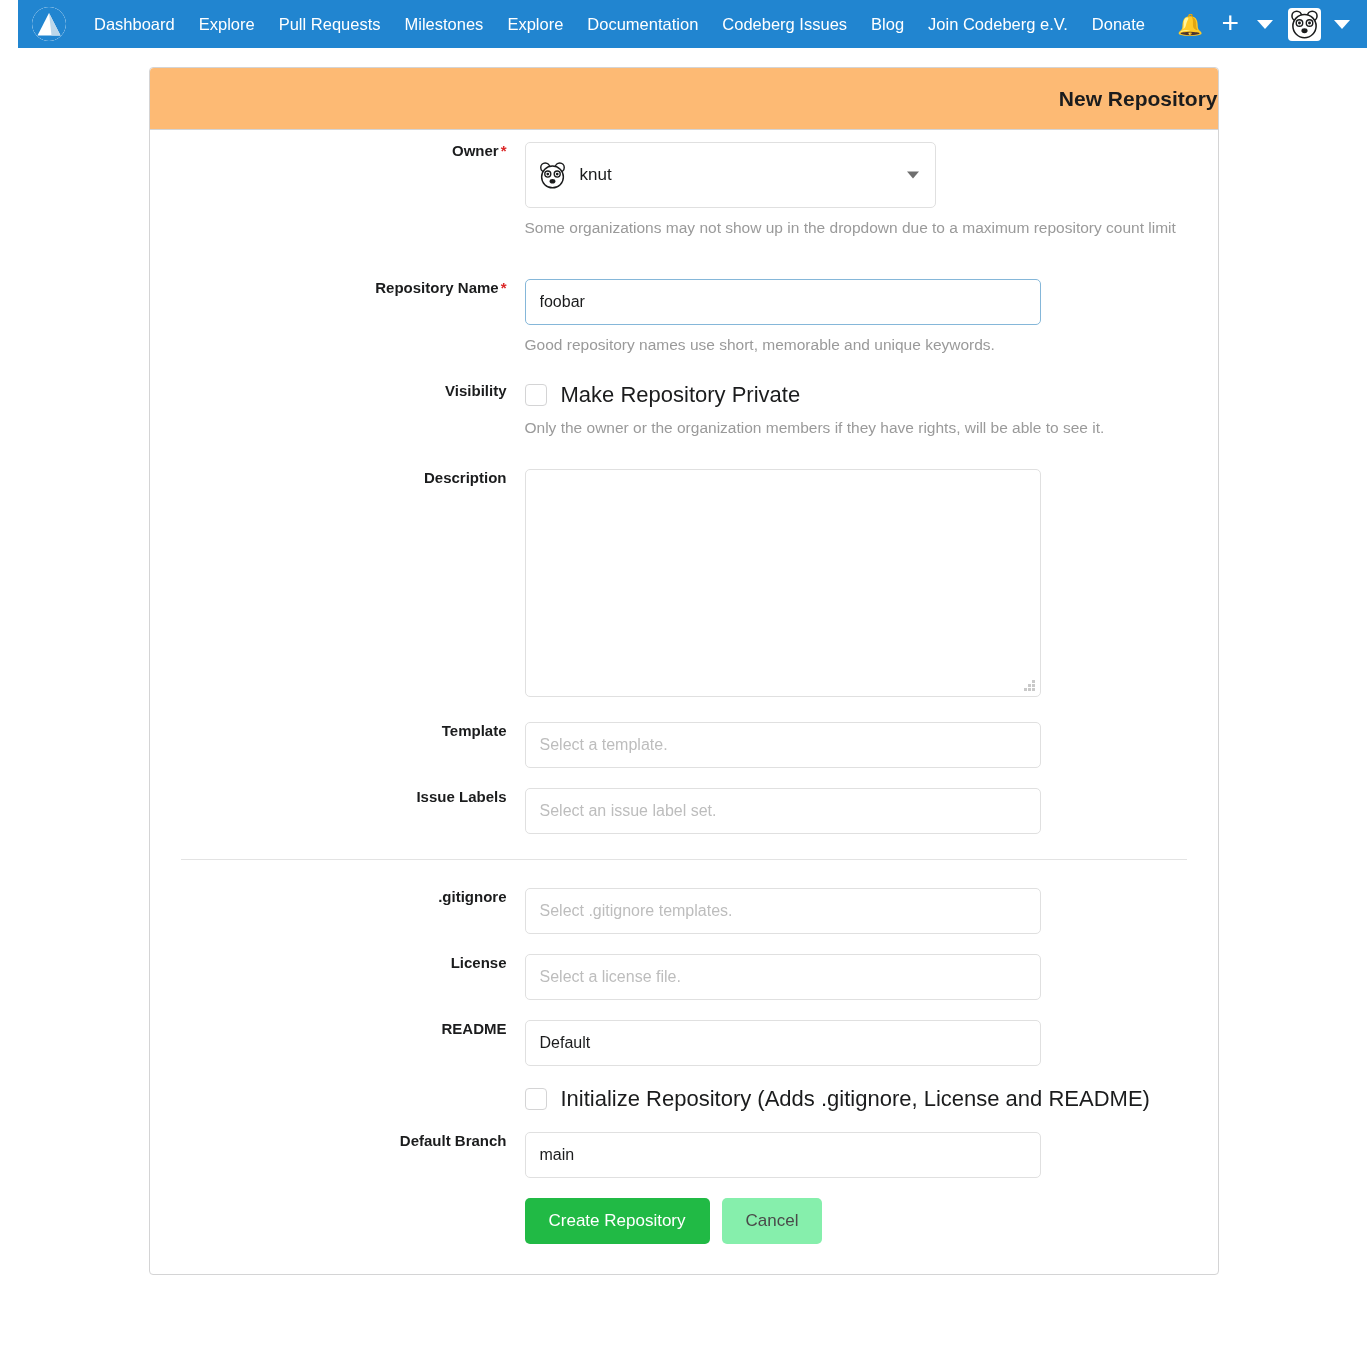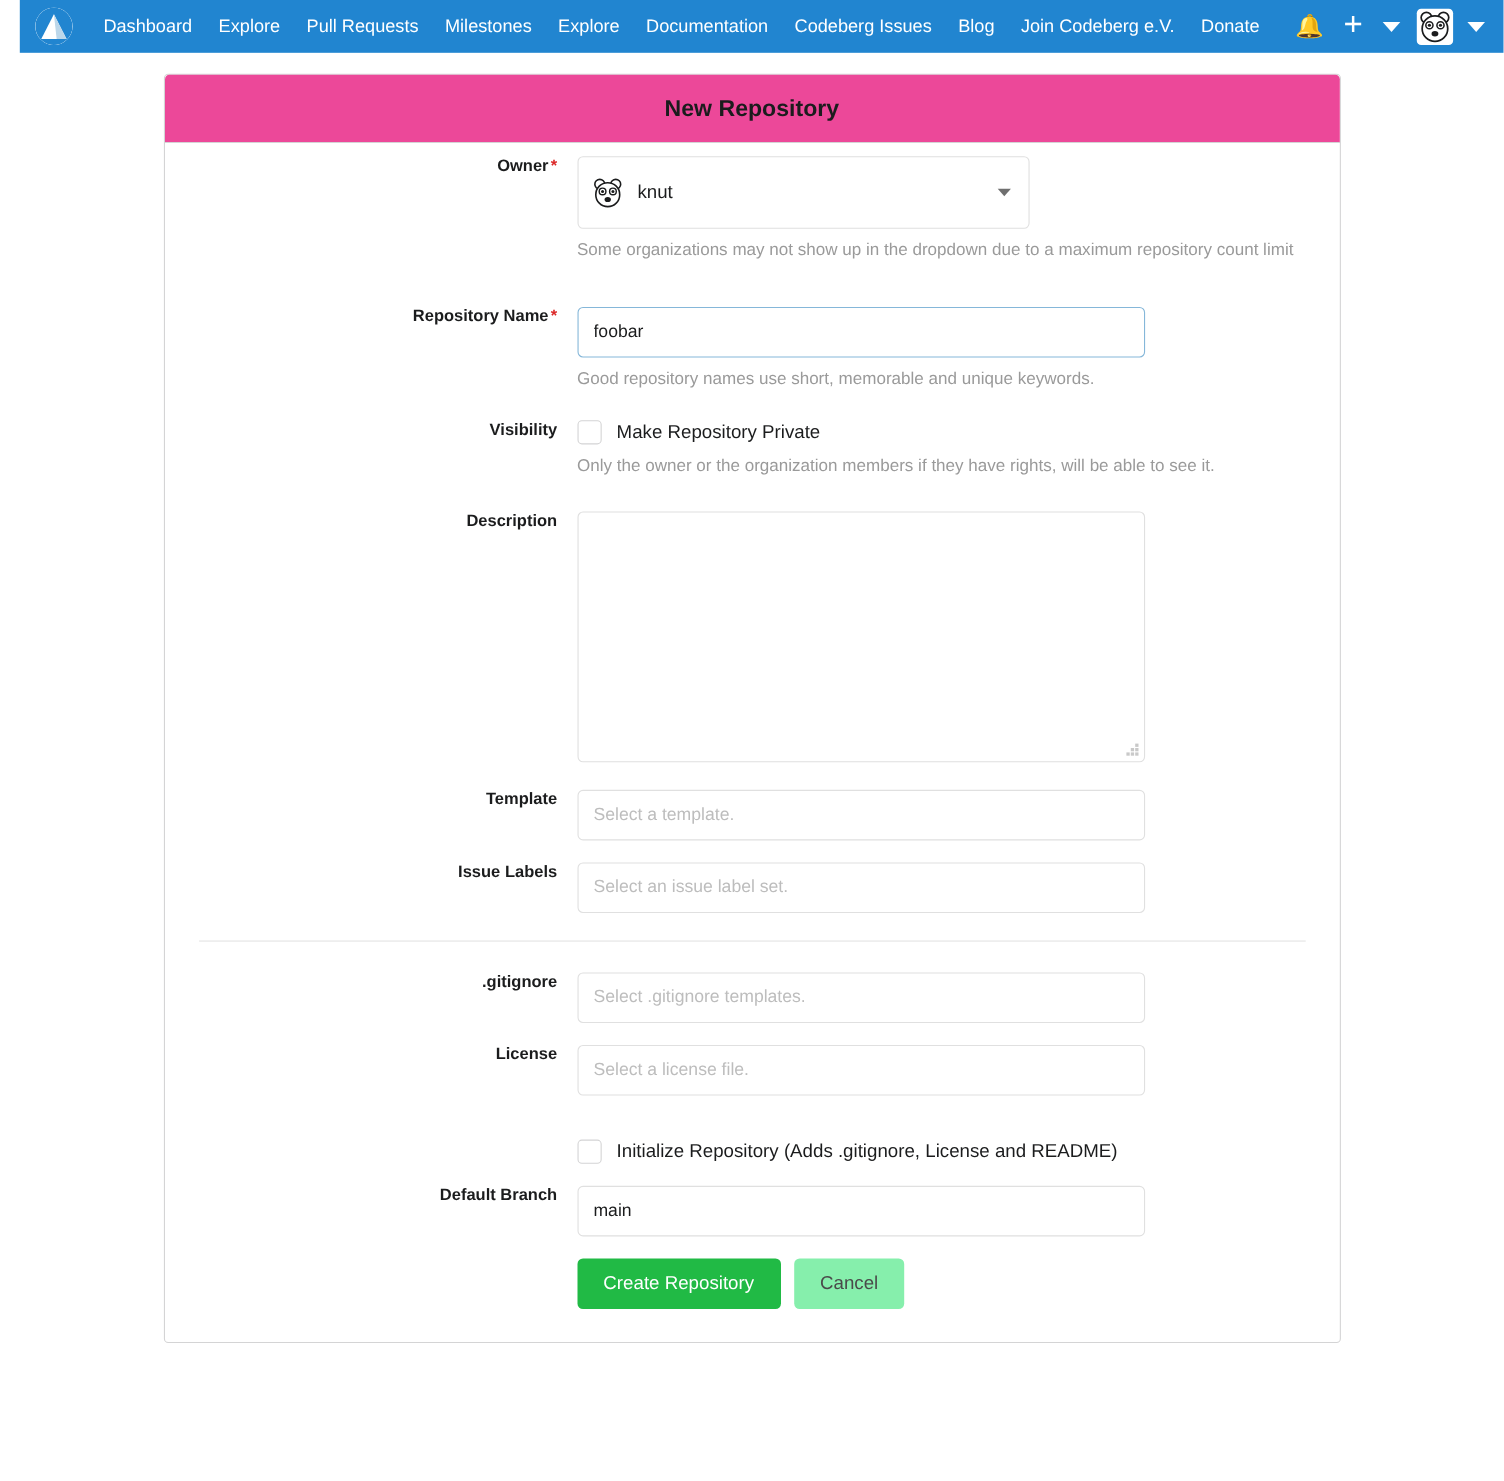--- a/index.html
+++ b/index.html
@@ -75,23 +75,23 @@
   
   .page { padding: 0; }
   .card {
     width: 1070px;
     margin: 19px auto 0 auto;
     border: 1px solid #d4d4d5;
     border-radius: 4px;
     background: #ffffff;
   }
   .card-header {
-    background: #ec4899;
+    background: #fdba74;
     border-bottom: 1px solid #d4d4d5;
-    text-align: center;
+    text-align: right;
     font-size: 21px;
     font-weight: bold;
     color: #1b1c1d;
     padding: 19px 0 18px 0;
     border-radius: 4px 4px 0 0;
   }
   .card-body { padding: 12px 22px 30px 22px; }
 
   
   .frow { display: flex; align-items: flex-start; margin-bottom: 0; }
@@ -192,21 +192,21 @@
   .checkline { display: flex; align-items: center; }
   .cbox {
     width: 22px; height: 22px;
     border: 1px solid #d4d4d5;
     border-radius: 4px;
     background: #ffffff;
     flex: 0 0 auto;
     cursor: pointer;
   }
   .cblabel {
-    font-size: 17px;
+    font-size: 22px;
     color: #1b1c1d;
     margin-left: 14px;
     cursor: pointer;
     white-space: nowrap;
   }
 
   .divider {
     border: 0;
     border-top: 1px solid #e3e3e3;
     margin: 25px 9px 28px 9px;
@@ -400,20 +400,28 @@
         <div class="flabel">
           <span>License</span>
         </div>
         <div class="fctrl">
           <input class="input" type="text" placeholder="Select a license file." style="">
         </div>
       </div>
 
       <div class="spacer-20"></div>
 
+      <div class="frow">
+        <div class="flabel">
+          <span>README</span>
+        </div>
+        <div class="fctrl">
+          <input class="input" type="text" value="Default" style="">
+        </div>
+      </div>
 
       <div class="spacer-20"></div>
 
       <div class="frow">
         <div class="flabel"></div>
         <div class="fctrl">
           <div class="checkline">
             <span class="cbox"></span>
             <span class="cblabel">Initialize Repository (Adds .gitignore, License and README)</span>
           </div>

